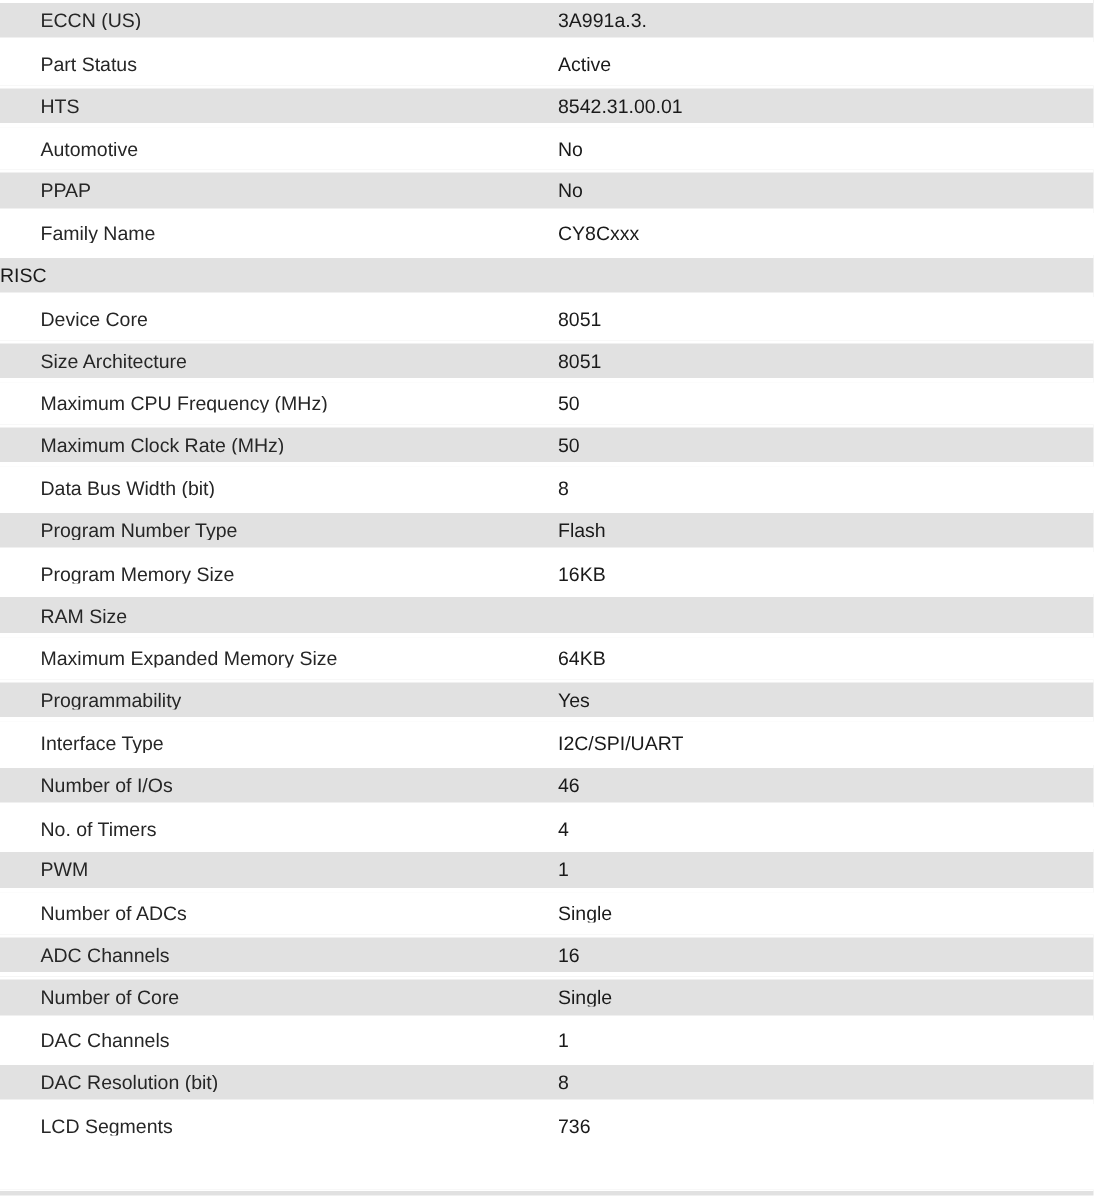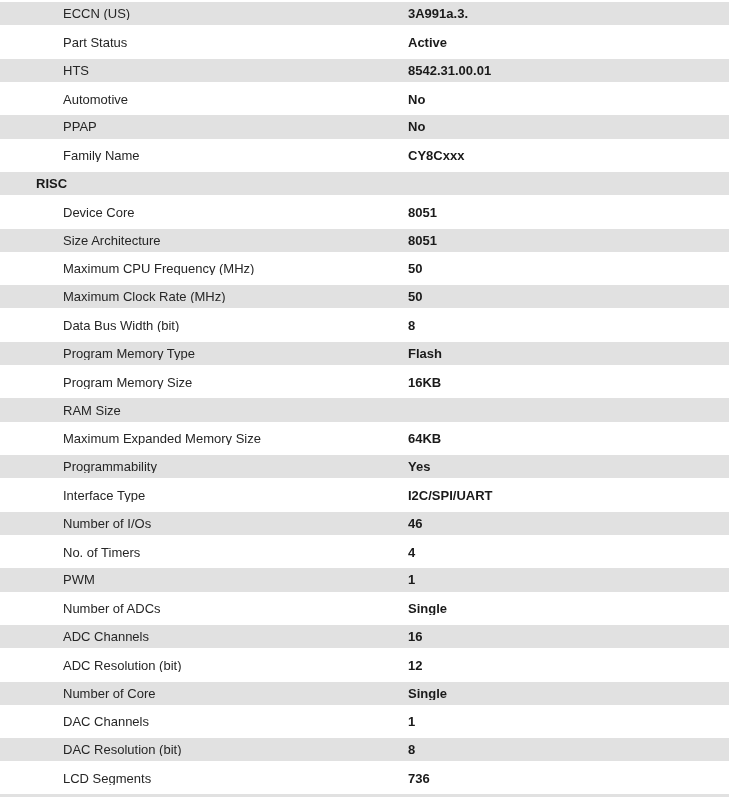--- a/index.html
+++ b/index.html
@@ -12,35 +12,35 @@
   body{
     width:729px;height:797px;overflow:hidden;position:relative;
     font-family:"Liberation Sans","DejaVu Sans",sans-serif;
   }
   .spec-table{
     position:absolute;top:0;left:0;width:729px;
     display:flex;flex-direction:column;
   }
   .spec-row{
     height:28.32px;flex:0 0 28.32px;box-sizing:border-box;
-    display:flex;align-items:center;background:#ffffff;padding-left:36px;
+    display:flex;align-items:center;background:#ffffff;
   }
   .spec-row.stripe{
     background:var(--stripe);
     border-top:2px solid #ffffff;
     border-bottom:3px solid #ffffff;
   }
   .cell-label{
     flex:0 0 372px;box-sizing:border-box;padding-left:27px;
     font-size:13px;line-height:1;color:var(--label-color);
     white-space:nowrap;overflow:hidden;
   }
   .cell-value{
     flex:1 1 auto;box-sizing:border-box;
-    font-size:13px;line-height:1;font-weight:700;color:var(--value-color);
+    font-size:13px;line-height:1;font-weight:400;color:var(--value-color);
     white-space:nowrap;overflow:hidden;
   }
   .top-partial-row-edge{
     position:absolute;top:0;left:8px;right:0;height:2px;
     background:var(--edge-color);
   }
   .bottom-partial-row{
     position:absolute;left:0;right:0;bottom:0;height:4px;
     box-sizing:border-box;border-top:1px solid #ffffff;
     background:var(--stripe);
@@ -105,21 +105,21 @@
     <div class="cell-label">Maximum Clock Rate (MHz)</div>
     <div class="cell-value">50</div>
   </div>
 
   <div class="spec-row">
     <div class="cell-label">Data Bus Width (bit)</div>
     <div class="cell-value">8</div>
   </div>
 
   <div class="spec-row stripe">
-    <div class="cell-label">Program Memory Type</div>
+    <div class="cell-label">Program Number Type</div>
     <div class="cell-value">Flash</div>
   </div>
 
   <div class="spec-row">
     <div class="cell-label">Program Memory Size</div>
     <div class="cell-value">16KB</div>
   </div>
 
   <div class="spec-row stripe">
     <div class="cell-label">RAM Size</div>
@@ -158,24 +158,20 @@
   <div class="spec-row">
     <div class="cell-label">Number of ADCs</div>
     <div class="cell-value">Single</div>
   </div>
 
   <div class="spec-row stripe">
     <div class="cell-label">ADC Channels</div>
     <div class="cell-value">16</div>
   </div>
 
-  <div class="spec-row">
-    <div class="cell-label">ADC Resolution (bit)</div>
-    <div class="cell-value">12</div>
-  </div>
 
   <div class="spec-row stripe">
     <div class="cell-label">Number of Core</div>
     <div class="cell-value">Single</div>
   </div>
 
   <div class="spec-row">
     <div class="cell-label">DAC Channels</div>
     <div class="cell-value">1</div>
   </div>

